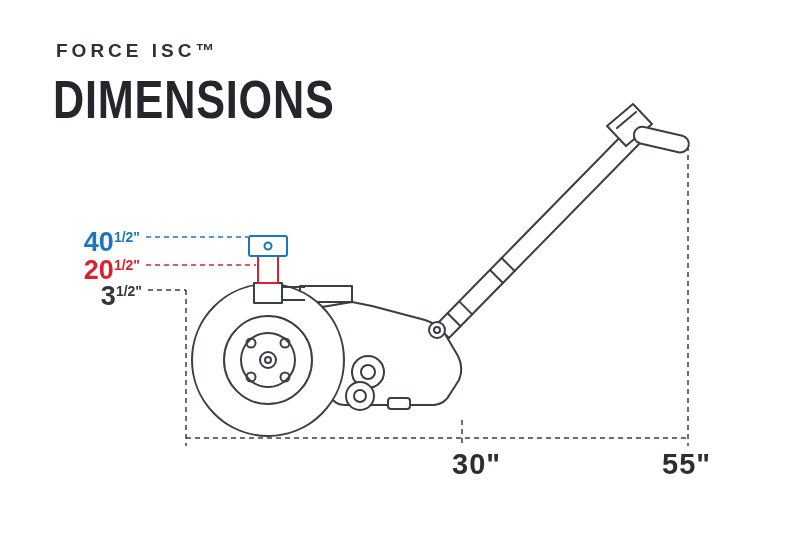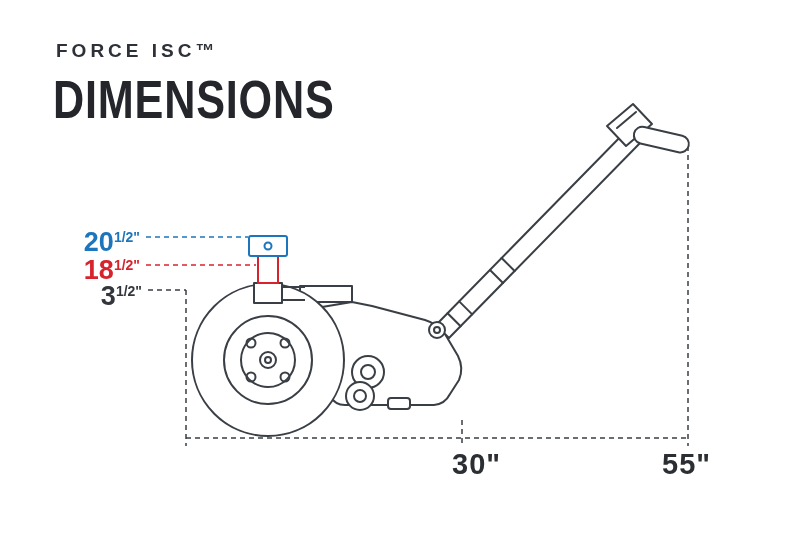--- a/index.html
+++ b/index.html
@@ -37,22 +37,22 @@
   svg.illustration{position:absolute;left:0;top:0;}
 </style>
 </head>
 <body>
 
 <div class="page">
 
   <div class="brand">FORCE ISC™</div>
   <h1 class="heading">DIMENSIONS</h1>
 
-  <div class="h-label h-blue"><span>20</span><sup>1/2"</sup></div>
-  <div class="h-label h-red"><span>18</span><sup>1/2"</sup></div>
+  <div class="h-label h-blue"><span>40</span><sup>1/2"</sup></div>
+  <div class="h-label h-red"><span>20</span><sup>1/2"</sup></div>
   <div class="h-label h-dark"><span>3</span><sup>1/2"</sup></div>
 
   <div class="w-label w-30">30"</div>
   <div class="w-label w-55">55"</div>
 
   <svg class="illustration" width="800" height="533" viewBox="0 0 800 533">
 
     <g fill="none" stroke-width="1.5" stroke-dasharray="5 4">
       <line x1="146" y1="237" x2="248" y2="237" stroke="#1d76bb"></line>
       <line x1="146" y1="265" x2="256" y2="265" stroke="#d8232e"></line>

